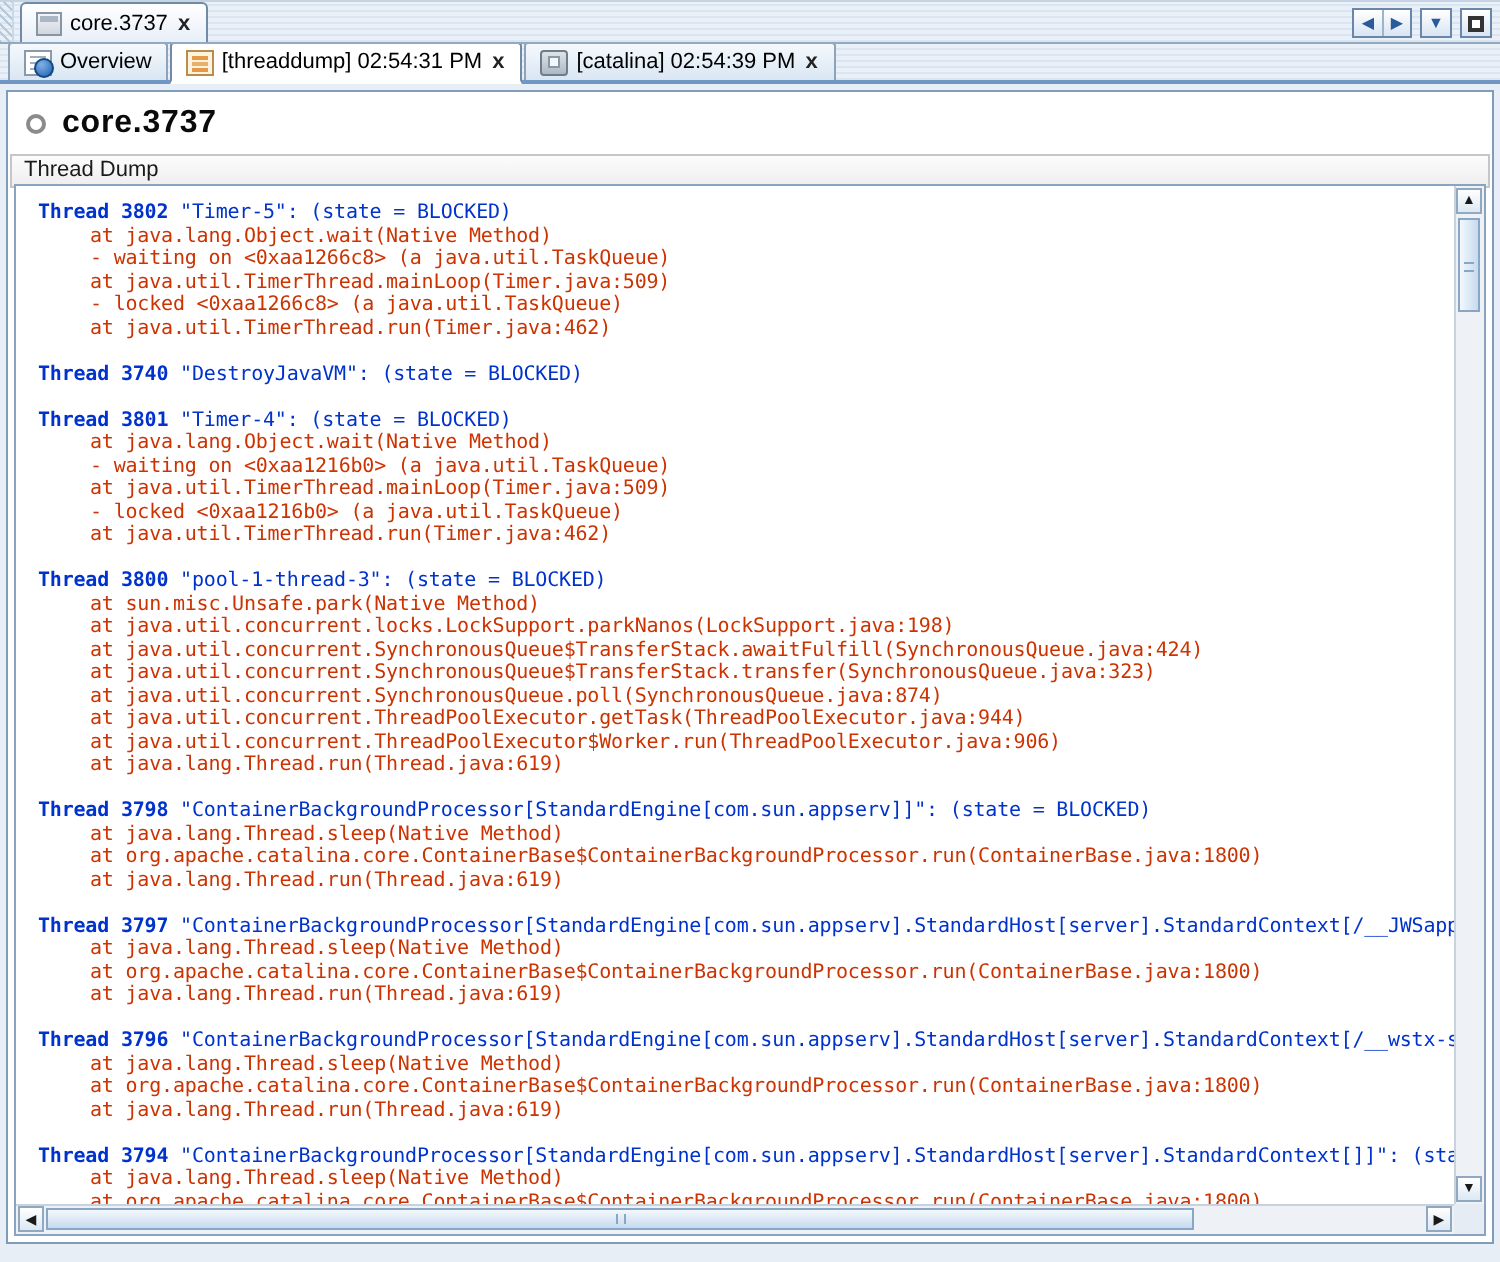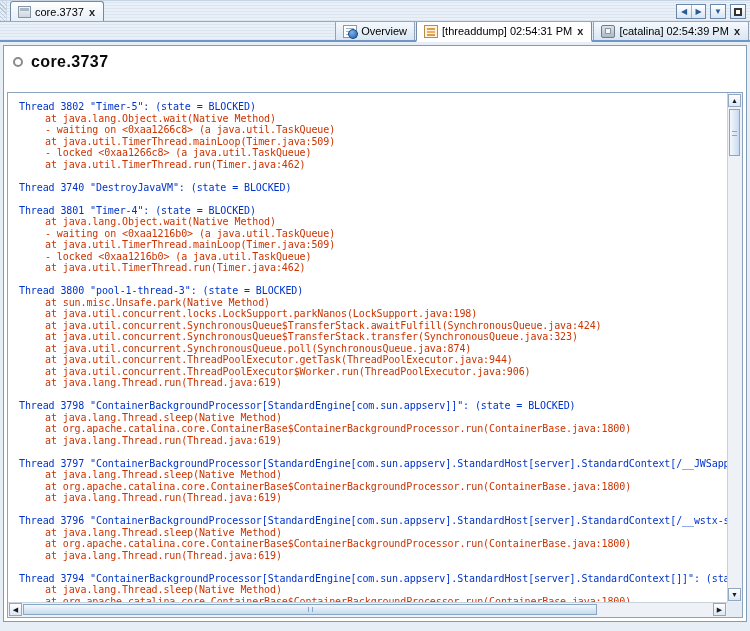--- a/index.html
+++ b/index.html
@@ -17,21 +17,21 @@
   .close-x { font-weight:bold; font-size:11px; color:#222; padding:0 1px; cursor:default; line-height:10px; }
   .top-controls { position:absolute; right:4px; top:3px; display:flex; gap:4px; align-items:center; }
   .ctrl-group { display:flex; border:1px solid #61810;} 
   .ctrl-group, .ctrl-single { display:flex; border:1px solid #6a87aa; background:linear-gradient(#ffffff,#d8e5f2); }
   .ctrl { width:14px; height:13px; display:flex; align-items:center; justify-content:center; font-size:8px; color:#2a5a9a; }
   .ctrl + .ctrl { border-left:1px solid #9fb4cc; }
   .max-glyph { width:8px; height:8px; border:2px solid #333; background:#fff; }
 
   
   .doc-tabbar { height:20px; background:repeating-linear-gradient(0deg,#dbe5f1 0 1px,#e9f0f8 1px 3px);
-    display:flex; align-items:flex-end; padding-left:4px; border-bottom:2px solid #6f96c5;justify-content:flex-end; }
+    display:flex; align-items:flex-end; padding-left:4px; border-bottom:2px solid #6f96c5; }
   .doc-tab { display:flex; align-items:center; gap:4px; height:19px; padding:0 7px; margin-right:1px;
     background:linear-gradient(#f5f9fd,#d9e6f3); border:1px solid #8ea2b8; border-bottom:none; border-radius:2px 2px 0 0; white-space:nowrap; }
   .doc-tab.selected { background:#ffffff; height:21px; margin-bottom:-2px; border-color:#718aa5; border-bottom:2px solid #ffffff; }
   .tab-label { color:#000; }
 
   .icon16 { width:14px; height:13px; position:relative; flex:none; }
   .overview-icon { background:#fff; border:1px solid #8a9aaa; }
   .overview-icon::before { content:""; position:absolute; left:2px; right:2px; top:2px; height:1px; background:#9fb0c0;
      box-shadow:0 3px 0 #9fb0c0, 0 6px 0 #9fb0c0; }
   .overview-icon::after { content:""; position:absolute; right:-2px; bottom:-2px; width:8px; height:8px; border-radius:50%;
@@ -48,21 +48,21 @@
   .spinner { width:10px; height:10px; border:2px solid #8b8b8b; border-radius:50%; flex:none; }
   .page-title { font-size:16px; font-weight:bold; color:#0a0a0a; letter-spacing:0.4px; }
   .section-bar { margin:3px 1px 0; background:linear-gradient(#fcfcfc,#eeeeee); border:1px solid #c6c6c6;
     padding:1px 6px 2px; color:#1a1a1a; }
 
   
   .dump-wrap { position:absolute; left:3px; right:3px; top:46px; bottom:3px; border:1px solid #8aa4c0; background:#fff; }
   .dump-text { position:absolute; left:0; top:0; right:15px; bottom:15px; overflow:hidden; padding:8px 0 0 11px;
     font-family:"DejaVu Sans Mono", monospace; font-size:10px; letter-spacing:-0.1px; line-height:11.5px; white-space:pre; }
   .thread-block { margin-bottom:11.5px; }
-  .thread-id { color:var(--thread-color); font-weight:normal; }
+  .thread-id { color:var(--thread-color); font-weight:bold; }
   .thread-rest { color:var(--thread-color); }
   .frame-line { color:var(--frame-color); margin-left:26px; }
 
   
   .vscroll { position:absolute; top:0; right:0; bottom:15px; width:15px; background:#eef1f5; border-left:1px solid #c8d2dd; }
   .hscroll { position:absolute; left:0; right:15px; bottom:0; height:15px; background:#eef1f5; border-top:1px solid #c8d2dd; }
   .sb-btn { position:absolute; width:13px; height:13px; background:linear-gradient(#ffffff,#dce8f3); border:1px solid #91a8c2;
     display:flex; align-items:center; justify-content:center; font-size:7px; color:#1a1a1a; }
   .vs-up { top:1px; left:0; } .vs-down { bottom:1px; left:0; }
   .hs-left { left:1px; top:0; } .hs-right { right:1px; top:0; }
@@ -117,20 +117,21 @@
     <span class="tab-label">[catalina] 02:54:39 PM</span>
     <span class="close-x">x</span>
   </div>
 </div>
 
 <div class="content">
   <div class="title-row">
     <span class="spinner"></span>
     <span class="page-title">core.3737</span>
   </div>
+  <div class="section-bar">Thread Dump</div>
 
   <div class="dump-wrap">
     <div class="dump-text"><div class="thread-block"><div><span class="thread-id">Thread 3802</span><span class="thread-rest"> "Timer-5": (state = BLOCKED)</span></div><div class="frame-line">at java.lang.Object.wait(Native Method)</div><div class="frame-line">- waiting on &lt;0xaa1266c8&gt; (a java.util.TaskQueue)</div><div class="frame-line">at java.util.TimerThread.mainLoop(Timer.java:509)</div><div class="frame-line">- locked &lt;0xaa1266c8&gt; (a java.util.TaskQueue)</div><div class="frame-line">at java.util.TimerThread.run(Timer.java:462)</div></div><div class="thread-block"><div><span class="thread-id">Thread 3740</span><span class="thread-rest"> "DestroyJavaVM": (state = BLOCKED)</span></div></div><div class="thread-block"><div><span class="thread-id">Thread 3801</span><span class="thread-rest"> "Timer-4": (state = BLOCKED)</span></div><div class="frame-line">at java.lang.Object.wait(Native Method)</div><div class="frame-line">- waiting on &lt;0xaa1216b0&gt; (a java.util.TaskQueue)</div><div class="frame-line">at java.util.TimerThread.mainLoop(Timer.java:509)</div><div class="frame-line">- locked &lt;0xaa1216b0&gt; (a java.util.TaskQueue)</div><div class="frame-line">at java.util.TimerThread.run(Timer.java:462)</div></div><div class="thread-block"><div><span class="thread-id">Thread 3800</span><span class="thread-rest"> "pool-1-thread-3": (state = BLOCKED)</span></div><div class="frame-line">at sun.misc.Unsafe.park(Native Method)</div><div class="frame-line">at java.util.concurrent.locks.LockSupport.parkNanos(LockSupport.java:198)</div><div class="frame-line">at java.util.concurrent.SynchronousQueue$TransferStack.awaitFulfill(SynchronousQueue.java:424)</div><div class="frame-line">at java.util.concurrent.SynchronousQueue$TransferStack.transfer(SynchronousQueue.java:323)</div><div class="frame-line">at java.util.concurrent.SynchronousQueue.poll(SynchronousQueue.java:874)</div><div class="frame-line">at java.util.concurrent.ThreadPoolExecutor.getTask(ThreadPoolExecutor.java:944)</div><div class="frame-line">at java.util.concurrent.ThreadPoolExecutor$Worker.run(ThreadPoolExecutor.java:906)</div><div class="frame-line">at java.lang.Thread.run(Thread.java:619)</div></div><div class="thread-block"><div><span class="thread-id">Thread 3798</span><span class="thread-rest"> "ContainerBackgroundProcessor[StandardEngine[com.sun.appserv]]": (state = BLOCKED)</span></div><div class="frame-line">at java.lang.Thread.sleep(Native Method)</div><div class="frame-line">at org.apache.catalina.core.ContainerBase$ContainerBackgroundProcessor.run(ContainerBase.java:1800)</div><div class="frame-line">at java.lang.Thread.run(Thread.java:619)</div></div><div class="thread-block"><div><span class="thread-id">Thread 3797</span><span class="thread-rest"> "ContainerBackgroundProcessor[StandardEngine[com.sun.appserv].StandardHost[server].StandardContext[/__JWSappclien</span></div><div class="frame-line">at java.lang.Thread.sleep(Native Method)</div><div class="frame-line">at org.apache.catalina.core.ContainerBase$ContainerBackgroundProcessor.run(ContainerBase.java:1800)</div><div class="frame-line">at java.lang.Thread.run(Thread.java:619)</div></div><div class="thread-block"><div><span class="thread-id">Thread 3796</span><span class="thread-rest"> "ContainerBackgroundProcessor[StandardEngine[com.sun.appserv].StandardHost[server].StandardContext[/__wstx-servic</span></div><div class="frame-line">at java.lang.Thread.sleep(Native Method)</div><div class="frame-line">at org.apache.catalina.core.ContainerBase$ContainerBackgroundProcessor.run(ContainerBase.java:1800)</div><div class="frame-line">at java.lang.Thread.run(Thread.java:619)</div></div><div class="thread-block"><div><span class="thread-id">Thread 3794</span><span class="thread-rest"> "ContainerBackgroundProcessor[StandardEngine[com.sun.appserv].StandardHost[server].StandardContext[]]": (state =</span></div><div class="frame-line">at java.lang.Thread.sleep(Native Method)</div><div class="frame-line">at org.apache.catalina.core.ContainerBase$ContainerBackgroundProcessor.run(ContainerBase.java:1800)</div></div></div>
 
     <div class="vscroll">
       <div class="sb-btn vs-up">▲</div>
       <div class="vs-thumb"></div>
       <div class="sb-btn vs-down">▼</div>
     </div>
     <div class="hscroll">

